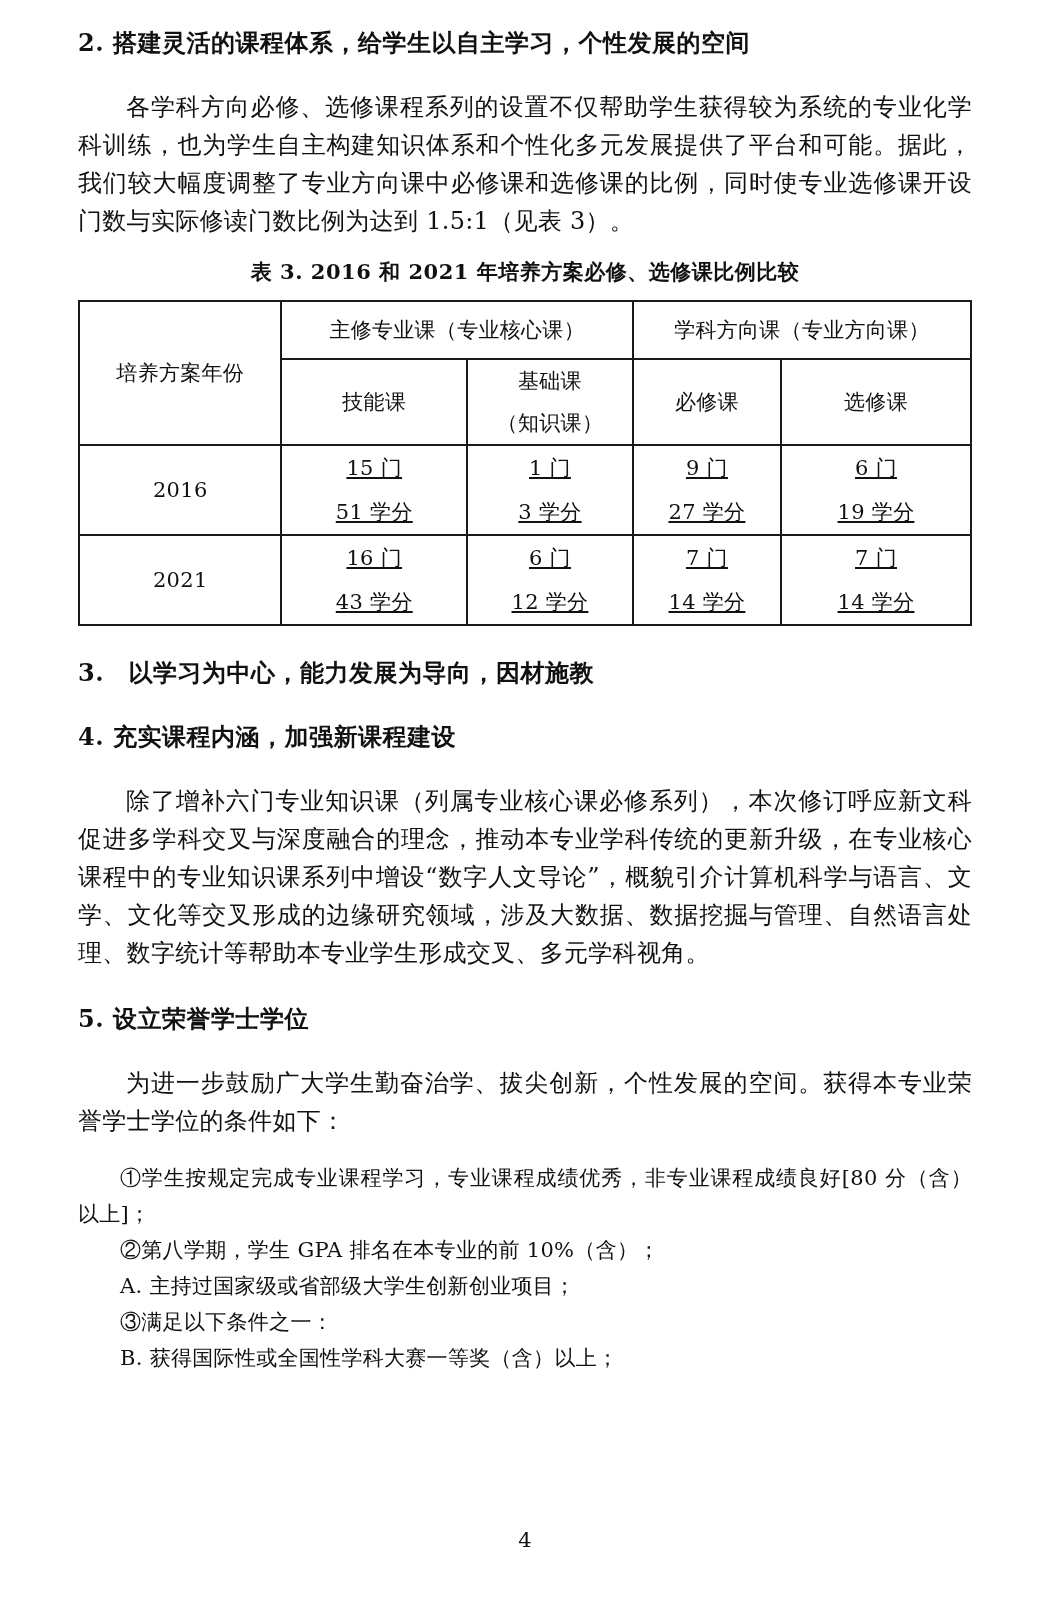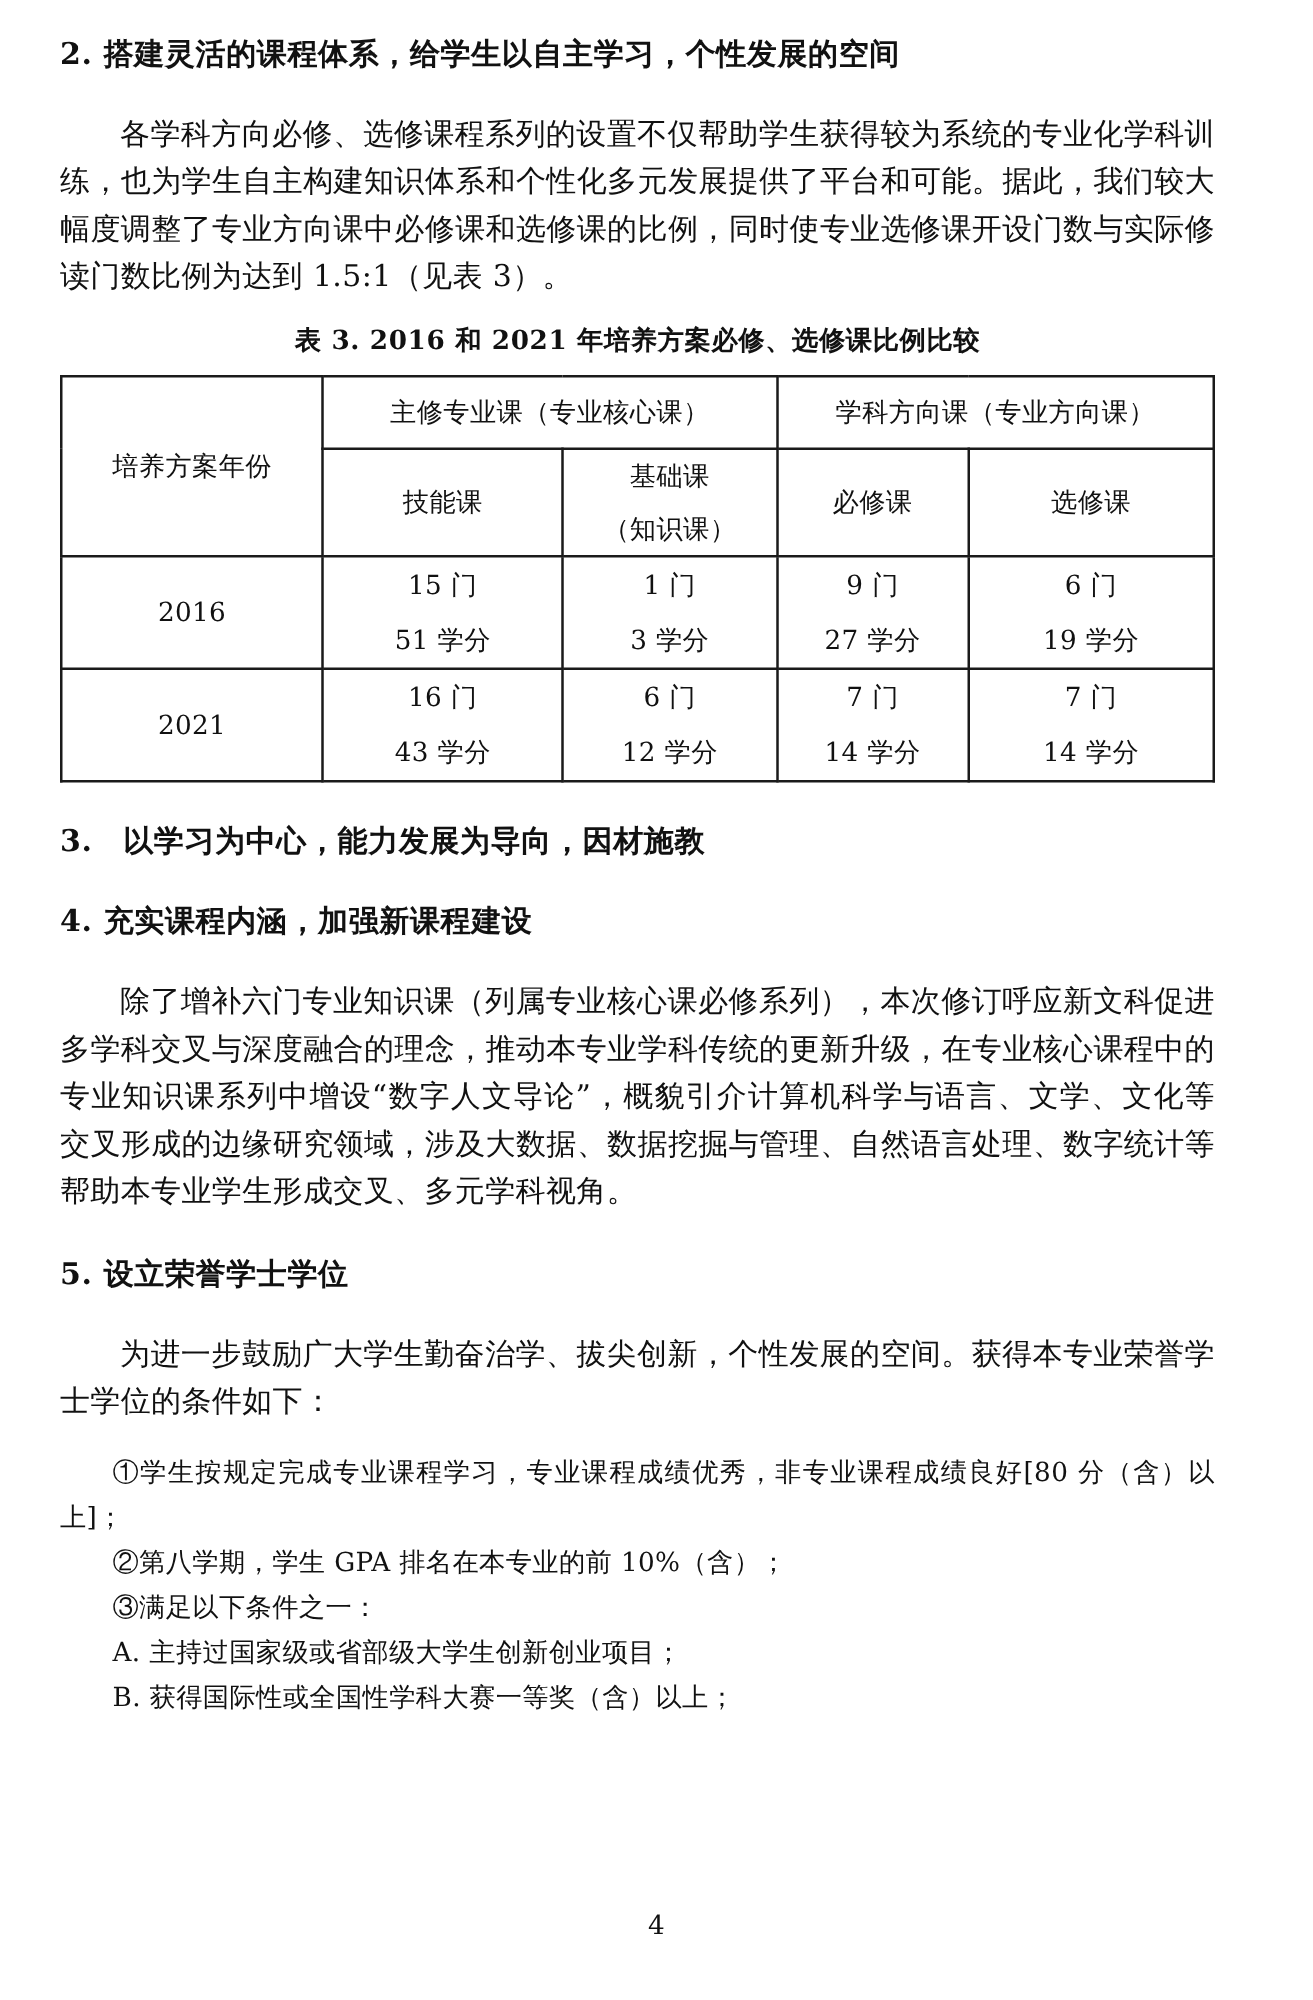--- a/index.html
+++ b/index.html
@@ -12,21 +12,21 @@
     height: 1600px;
     font-family: "DejaVu Serif", "Liberation Serif", serif;
     color: #111111;
     overflow: hidden;
   }
   .page {
     position: relative;
     box-sizing: border-box;
     width: 1050px;
     height: 1600px;
-    padding: 26px 78px 0 48px;
+    padding: 26px 78px 0 78px;
   }
   .sec-heading {
     font-size: 24px;
     font-weight: bold;
     line-height: 34px;
     margin: 0 0 28px 0;
     letter-spacing: 0.5px;
   }
   .sec-heading.later {
     margin-top: 30px;
@@ -57,21 +57,21 @@
     border: 2px solid #1a1a1a;
     text-align: center;
     vertical-align: middle;
     font-size: 21px;
     padding: 0;
     letter-spacing: 0.3px;
   }
   tr.row-group   { height: 58px; }
   tr.row-sub     { height: 86px; }
   tr.row-data    { height: 90px; }
-  .cell-line   { line-height: 44px; }
+  .cell-line   { line-height: 44px; text-decoration: underline; }
   .cell-line2  { line-height: 42px; }
   .list-block {
     margin-top: 20px;
   }
   .list-item {
     font-size: 21px;
     line-height: 36px;
     text-align: justify;
     text-align-last: left;
     text-indent: 2em;
@@ -171,20 +171,20 @@
 
   <p class="body-para">除了增补六门专业知识课（列属专业核心课必修系列），本次修订呼应新文科促进多学科交叉与深度融合的理念，推动本专业学科传统的更新升级，在专业核心课程中的专业知识课系列中增设“数字人文导论”，概貌引介计算机科学与语言、文学、文化等交叉形成的边缘研究领域，涉及大数据、数据挖掘与管理、自然语言处理、数字统计等帮助本专业学生形成交叉、多元学科视角。</p>
 
   <div class="sec-heading later">5. 设立荣誉学士学位</div>
 
   <p class="body-para">为进一步鼓励广大学生勤奋治学、拔尖创新，个性发展的空间。获得本专业荣誉学士学位的条件如下：</p>
 
   <div class="list-block">
     <p class="list-item">①学生按规定完成专业课程学习，专业课程成绩优秀，非专业课程成绩良好[80 分（含）以上]；</p>
     <p class="list-item">②第八学期，学生 GPA 排名在本专业的前 10%（含）；</p>
+    <p class="list-item">A. 主持过国家级或省部级大学生创新创业项目；</p>
     <p class="list-item">③满足以下条件之一：</p>
-    <p class="list-item">A. 主持过国家级或省部级大学生创新创业项目；</p>
     <p class="list-item">B. 获得国际性或全国性学科大赛一等奖（含）以上；</p>
   </div>
 
   <div class="page-number">4</div>
 
 </div>
 
 </body></html>

